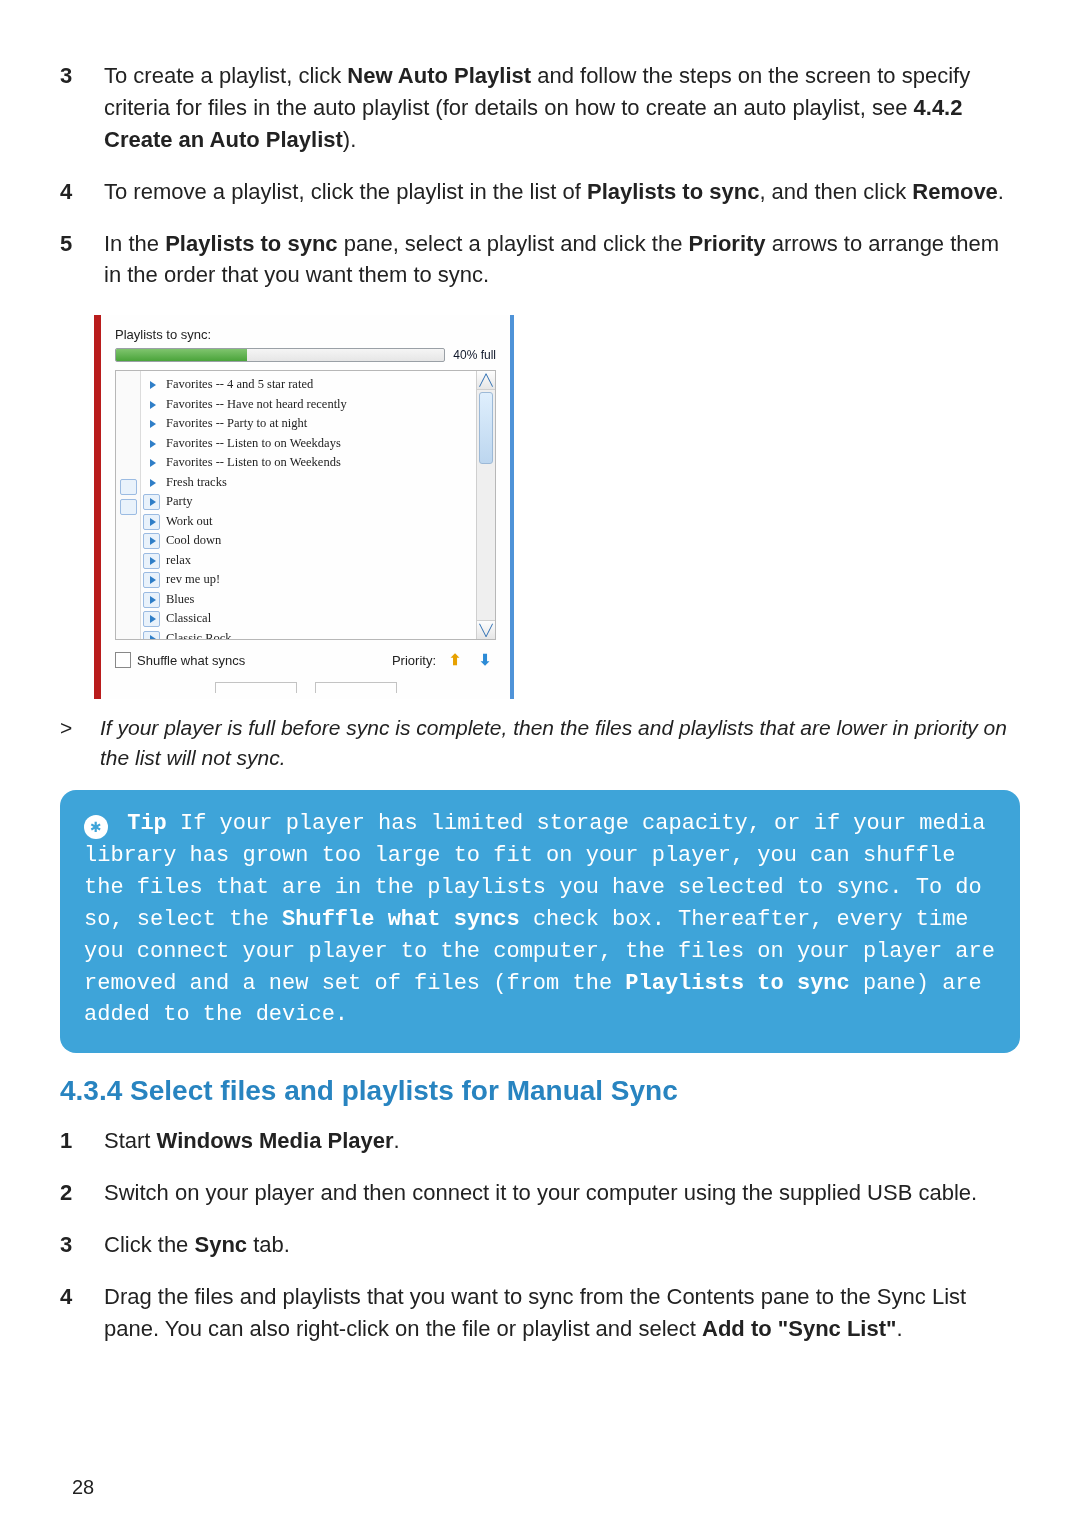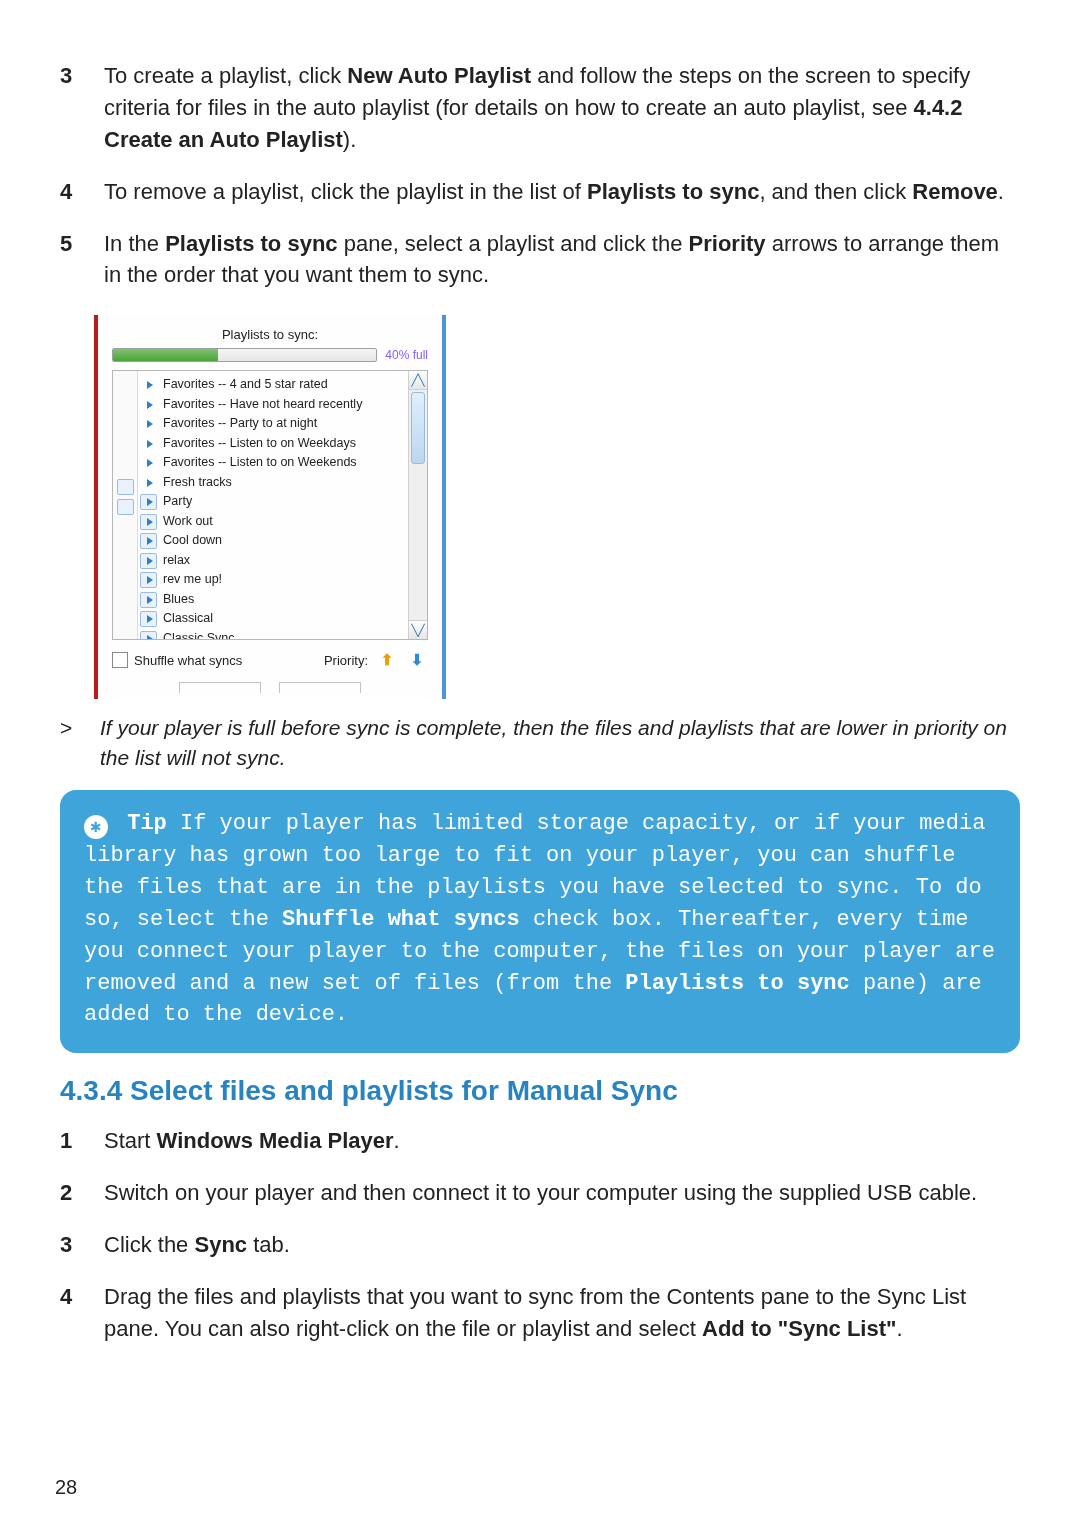--- a/index.html
+++ b/index.html
@@ -81,39 +81,38 @@
     font-weight: 700;
     margin: 8px 0 18px 0;
   }
   p.intro {
     font-size: 22px;
     line-height: 1.45;
     margin: 0 0 18px 0;
   }
   .page-num {
     position: absolute;
-    left: 55px;
+    left: 72px;
     bottom: 28px;
     font-size: 20px;
   }
 
   
   .shot-wrap {
     margin: 18px 0 10px 34px;
   }
   .shot {
-    width: 352px;
-    border-left: 4px solid #b91c1c;
+    width: 420px;
+    border-left: 7px solid #b91c1c;
     border-right: 4px solid #4f93d8;
     background: #fefefe;
     font-family: Tahoma, Verdana, Arial, sans-serif;
     font-size: 13px;
     color: #222;
     box-sizing: border-box;
-    text-align: center;
   }
   .shot-pad { padding: 12px 14px 6px 14px; }
   .shot .title {
     margin-bottom: 6px;
   }
   .cap-row {
     display: flex;
     align-items: center;
     gap: 8px;
     margin-bottom: 8px;
@@ -126,25 +125,26 @@
     background: linear-gradient(to bottom,#f5f5f5,#e6e6e6);
     position: relative;
     overflow: hidden;
   }
   .cap-fill {
     position: absolute;
     left: 0; top: 0; bottom: 0;
     width: 40%;
     background: linear-gradient(to bottom,#7fc46e,#4aa43a);
   }
-  .cap-label { font-size: 12px; color: #8b5cf6; }
+  .cap-label { font-size: 12px; color: #0f172a; }
   .list-frame {
     display: flex;
     border: 1px solid #b7b7b7;
     height: 268px;
+    font-family: Liberation Serif, serif;
   }
   .list-frame .left-gut {
     width: 24px;
     border-right: 1px solid #dcdcdc;
     background: #fafafa;
     position: relative;
   }
   .gut-icon {
     position: absolute;
     left: 4px;
@@ -376,21 +376,21 @@
               <div class="pl-row">
                 <span class="ic-box">
                   <span class="play-tri"></span>
                 </span>
                 <span>Classical</span>
               </div>
               <div class="pl-row">
                 <span class="ic-box">
                   <span class="play-tri"></span>
                 </span>
-                <span>Classic Sync</span>
+                <span>Classic Rock</span>
               </div>
             </div>
           <div class="scroll-col">
             <div class="scroll-btn">╱╲</div>
             <div class="scroll-thumb"></div>
             <div class="scroll-track"></div>
             <div class="scroll-btn bot">╲╱</div>
           </div>
         </div>
 

